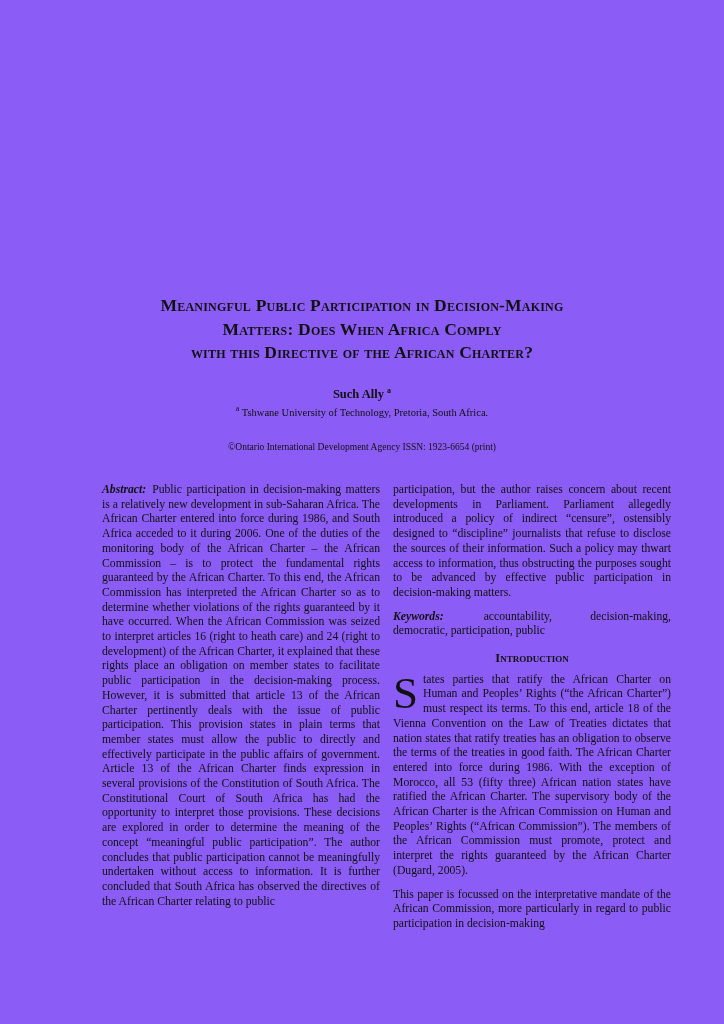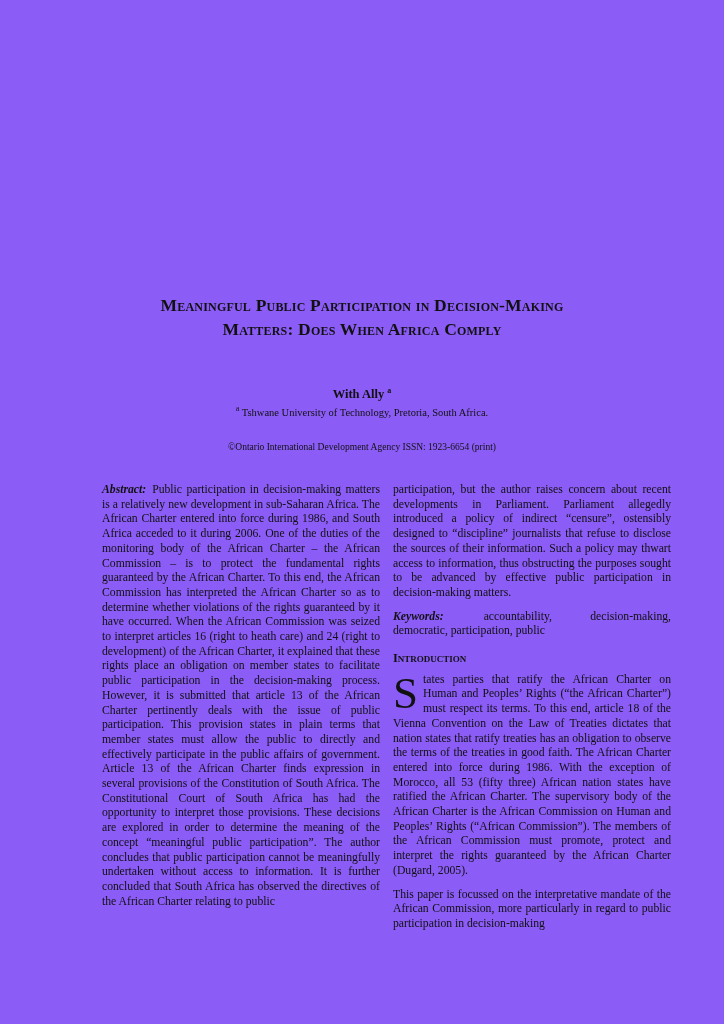--- a/index.html
+++ b/index.html
@@ -69,44 +69,46 @@
     font-weight: bold;
     font-style: italic;
     margin-right: 6px;
   }
   .kw-lbl {
     font-weight: bold;
     font-style: italic;
     margin-right: 40px;
   }
   .section-heading {
+    text-align: center;
     font-weight: bold;
     font-variant: small-caps;
     font-size: 12.5px;
     margin: 12px 0 7px 0;
   }
   .dropcap {
     float: left;
     font-size: 45px;
     line-height: 36px;
     padding: 2px 5px 0 0;
   }
 </style>
 </head>
 <body>
 
 <div class="page">
 
   <div class="title-block">
     <div>Meaningful Public Participation in Decision-Making</div>
     <div>Matters: Does When Africa Comply</div>
+    <div>with this Directive of the African Charter?</div>
   </div>
 
   <div class="author-block">
-    <div class="author-name"><span>With Ally</span> <sup>a</sup></div>
+    <div class="author-name"><span>Such Ally</span> <sup>a</sup></div>
     <div class="affil"><sup>a</sup> <span>Tshwane University of Technology, Pretoria, South Africa.</span></div>
   </div>
 
   <div class="imprint-block">
     <div>©Ontario International Development Agency ISSN: 1923-6654 (print)</div>
   </div>
 
   <div class="columns">
 
     <div class="col">

